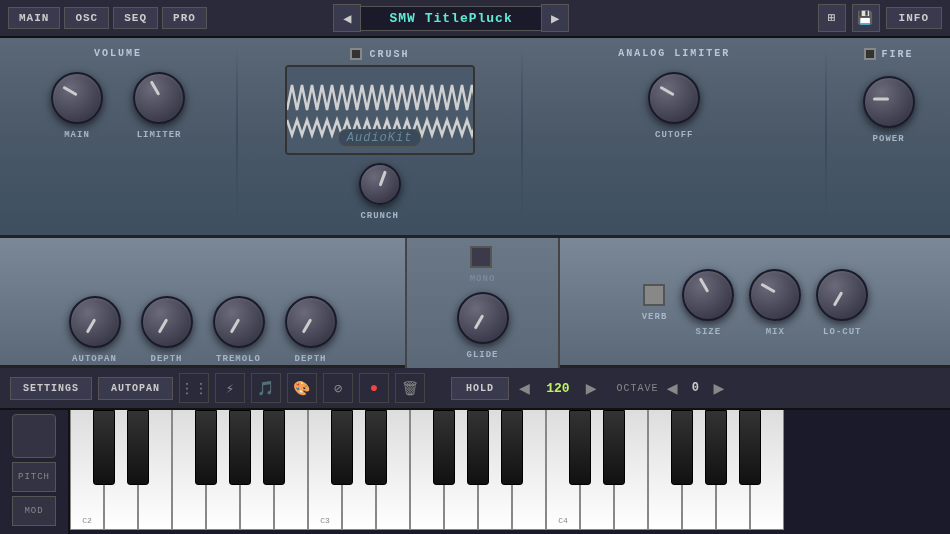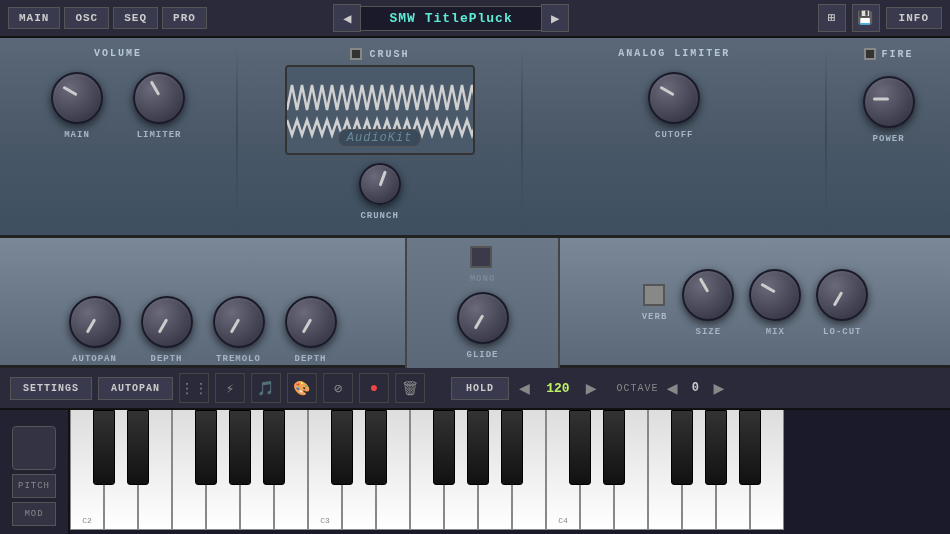--- a/index.html
+++ b/index.html
@@ -425,21 +425,21 @@
       display: flex;
       flex-direction: column;
       align-items: center;
       justify-content: flex-end;
       padding-bottom: 8px;
       gap: 4px;
       border-right: 2px solid #111;
     }
     .pitch-mod-btn {
       width: 44px;
-      height: 24px;
+      height: 30px;
       background: #333344;
       border: 1px solid #555;
       display: flex;
       align-items: center;
       justify-content: center;
       cursor: pointer;
       color: #888;
       font-size: 9px;
       font-family: 'Courier New', monospace;
       letter-spacing: 1px;

